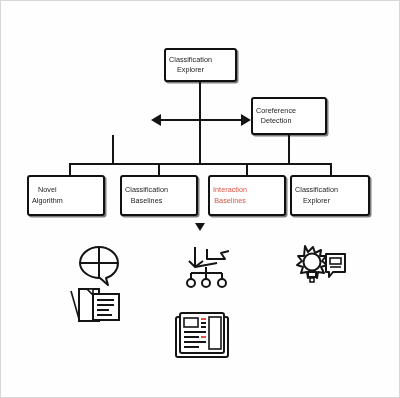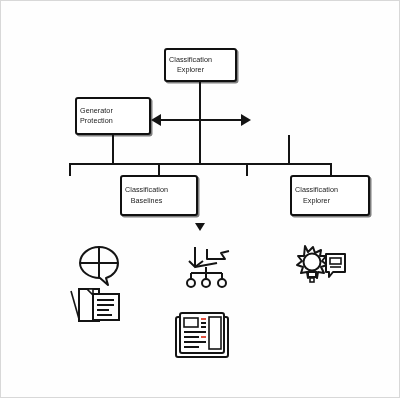--- a/index.html
+++ b/index.html
@@ -111,30 +111,36 @@
   <div id="arrow-wrap">
     <div class="head l"></div>
     <div class="shaft"></div>
     <div class="head r"></div>
   </div>
 
   <div class="node" id="n-root">
     <div class="label"><span>Classification</span><br><span>Explorer</span></div>
   </div>
 
-  <div class="node" id="n-left">
-    <div class="label"><span>Generator</span><br><span>Protection</span></div>
-  </div>
-
-
+
+  <div class="node" id="n-right">
+    <div class="label"><span>Coreference</span><br><span>Detection</span></div>
+  </div>
+
+  <div class="node" id="n-l1">
+    <div class="label"><span>Novel</span><br><span>Algorithm</span></div>
+  </div>
 
   <div class="node" id="n-l2">
     <div class="label"><span>Classification</span><br><span>Baselines</span></div>
   </div>
 
+  <div class="node accent" id="n-l3">
+    <div class="label"><span>Interaction</span><br><span>Baselines</span></div>
+  </div>
 
   <div class="node" id="n-l4">
     <div class="label"><span>Classification</span><br><span>Explorer</span></div>
   </div>
 
   <div id="icon-arrow"></div>
 
   <svg class="icon" id="i-bubble" viewBox="0 0 48 44">
     <path d="M24 3 C34 3 43 10 43 19 C43 26 38 32 31 34 L33 41 L25 34 C14 34 5 27 5 19 C5 10 14 3 24 3 Z" fill="none" stroke="#141414" stroke-width="2" stroke-linejoin="round"></path>
     <line x1="24" y1="3" x2="24" y2="34" stroke="#141414" stroke-width="2"></line>

